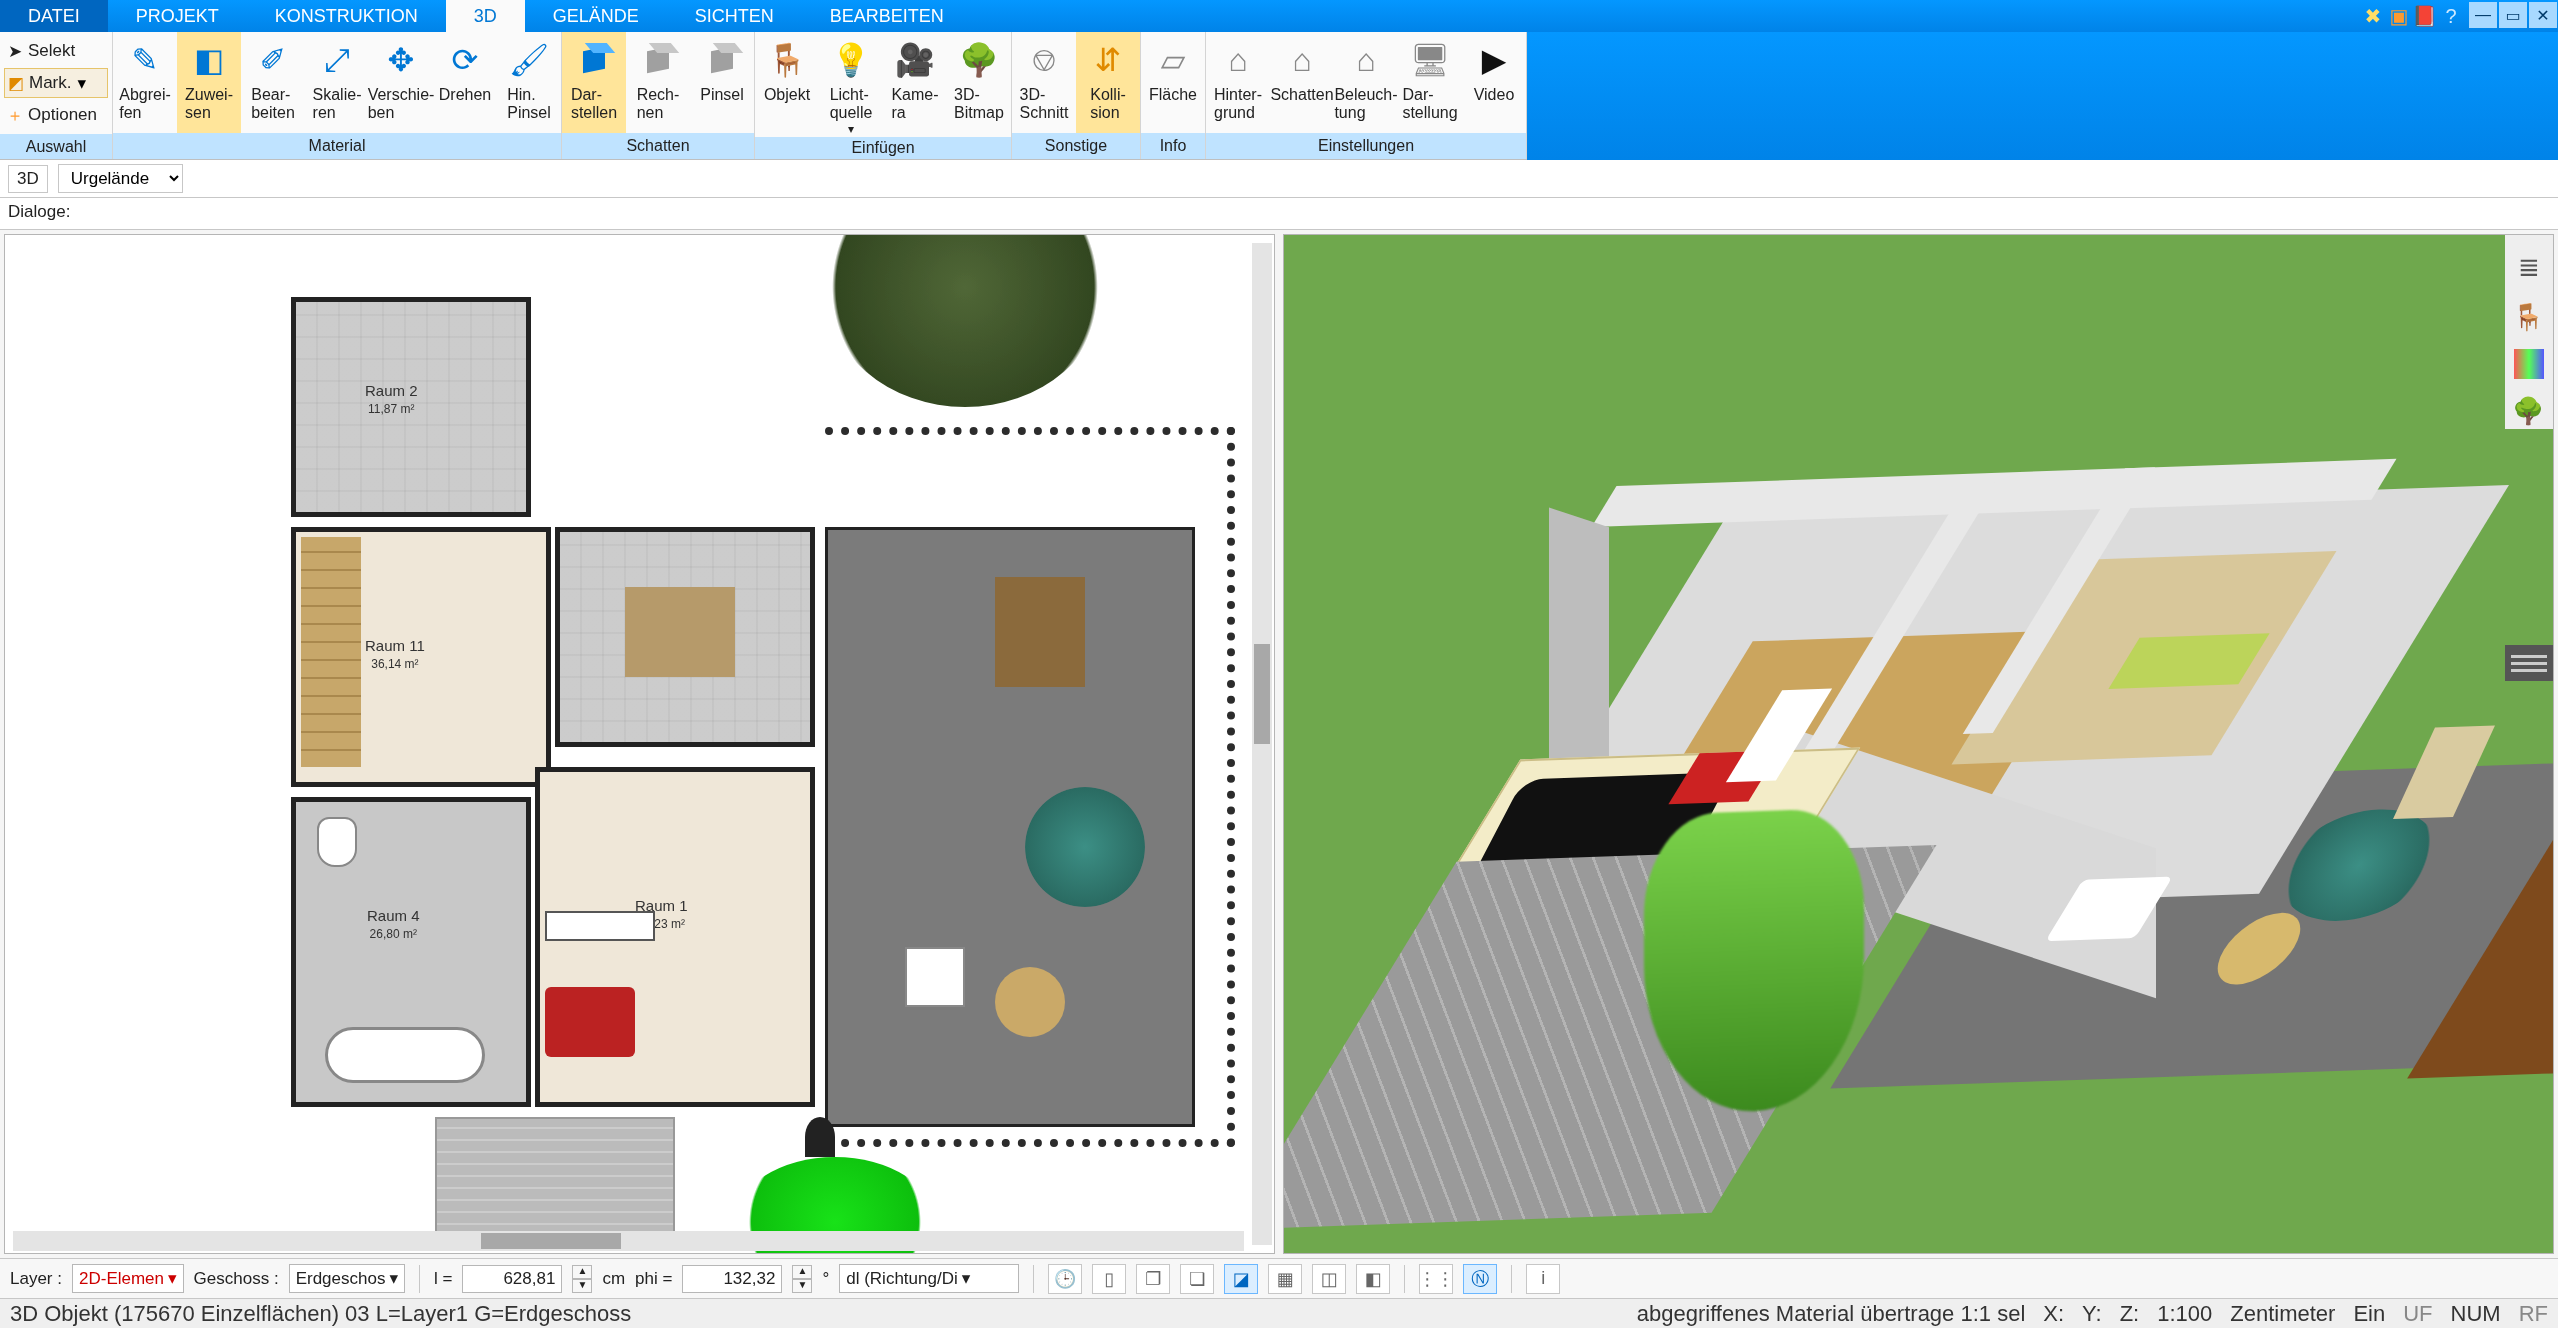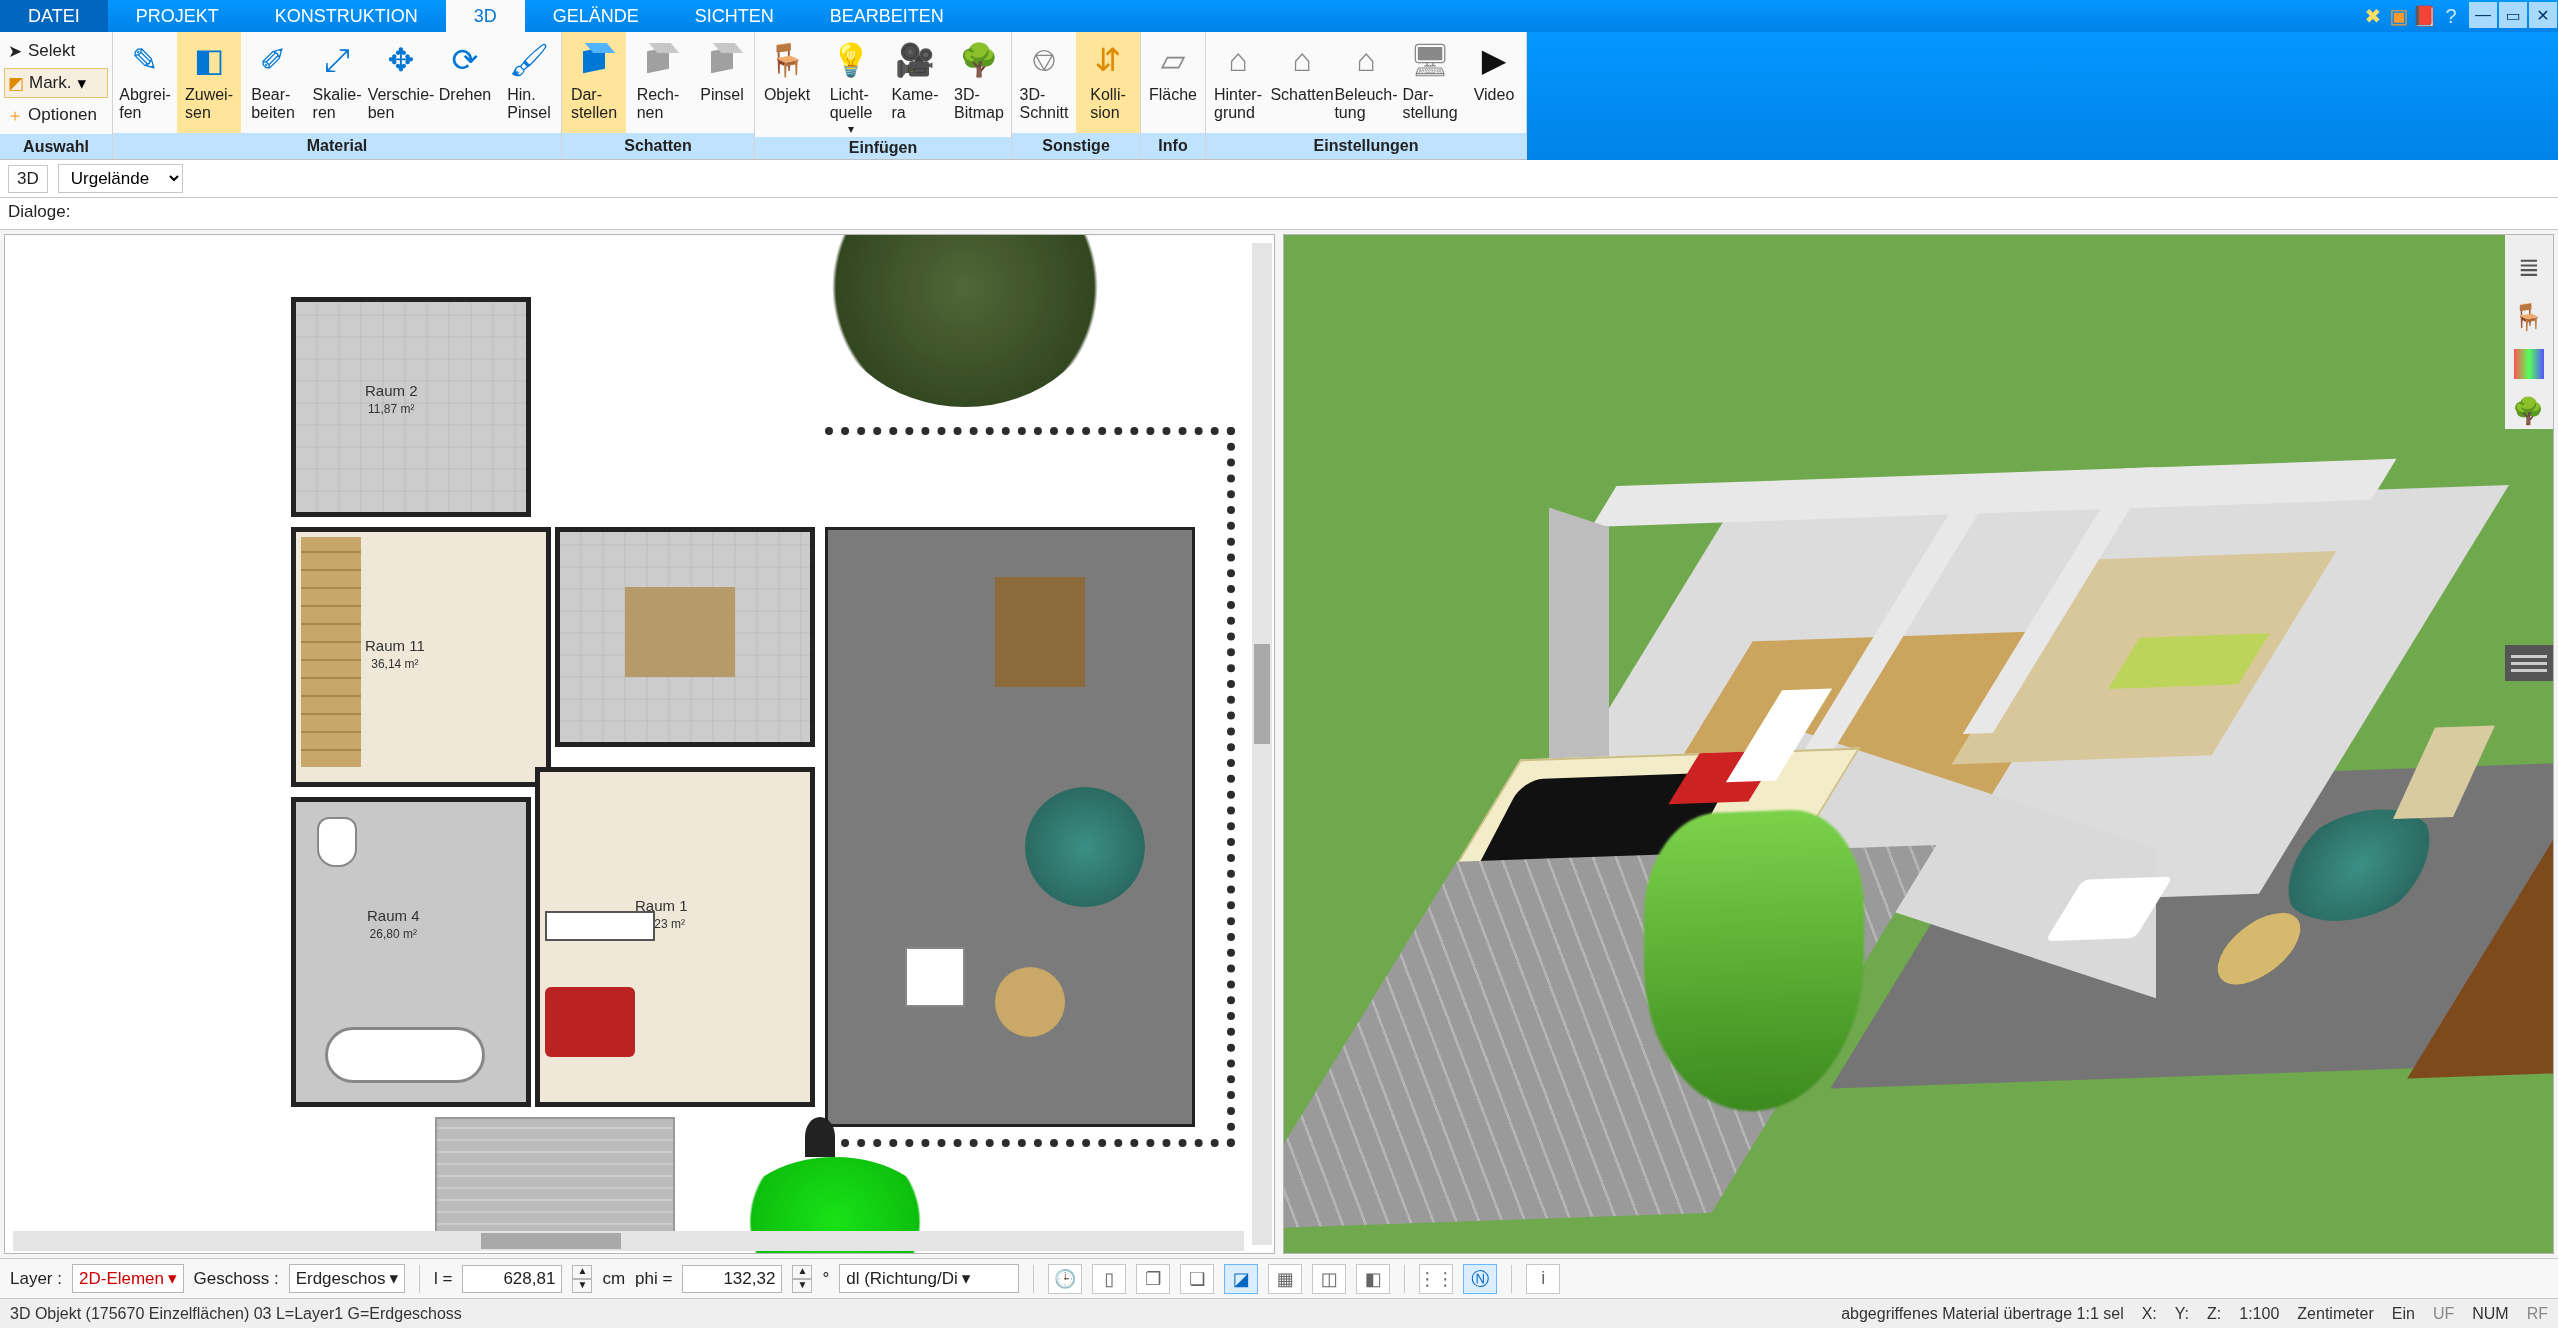--- a/index.html
+++ b/index.html
@@ -24,21 +24,21 @@
 .menu-tabs .help-icons { display: flex; gap: 4px; align-items: center; padding-right: 6px; }
 .menu-tabs .help-icons span { width: 22px; height: 22px; display: flex; align-items: center; justify-content: center; color: #ffdd66; font-size: 20px; cursor: pointer; }
 
 
 .ribbon { display: flex; height: 128px; background: #fafafa; border-bottom: 1px solid #bfbfbf; }
 .ribbon-spacer { flex:1; background: linear-gradient(#0497ff,#0083e8); height:128px; }
 .ribbon .group { display: flex; flex-direction: column; border-right: 1px solid #d4d4d4; }
 .ribbon .group-body { display: flex; flex: 1; }
 .ribbon .group-title {
   height: 26px; text-align: center; font-size: 16px; color: #222;
-  background: #bfe3ff; display:flex; align-items:center; justify-content:center;font-weight:bold;
+  background: #bfe3ff; display:flex; align-items:center; justify-content:center;
 }
 .ribbon .group.sel .group-body { flex-direction: column; padding: 4px 4px; gap: 2px; width: 112px; }
 .ribbon .sel-row { display: flex; align-items: center; gap: 4px; height: 30px; font-size: 17px; color: #222; padding: 0 2px; cursor:pointer; }
 .ribbon .sel-row .ico-box { width: 18px; height: 18px; display:inline-flex; align-items:center; justify-content:center; }
 .ribbon .sel-row.mark { background:#f6efe0; border:1px solid #e6c46a; }
 .ribbon .sel-row .arrow::after{content:"▾"; color:#000; margin-left:2px;}
 
 .ribbon .btn {
   width: 64px; display: flex; flex-direction: column; align-items: center;
   padding-top: 6px; cursor: pointer; font-size: 16px; color: #222; line-height: 1.15;
@@ -122,21 +122,21 @@
 .bottom-toolbar .num-field{ border:1px solid #b7b7b7; background:#fff; padding:3px 6px; width:100px; text-align:right; }
 .bottom-toolbar .spin{ width:20px; display:flex; flex-direction:column; }
 .bottom-toolbar .spin div{ height:14px; border:1px solid #b7b7b7; font-size:10px; text-align:center; line-height:10px; cursor:pointer;}
 .bottom-toolbar .iconbtn{ width:34px; height:30px; border:1px solid #c7c7c7; background:#fff; display:flex; align-items:center; justify-content:center; font-size:18px; color:#666; cursor:pointer;}
 .bottom-toolbar .iconbtn.active{ background:#dbeeff; border-color:#6bb7ff; color:#0066c0;}
 .bottom-toolbar .sep{ width:1px; height:28px; background:#c7c7c7; margin:0 4px;}
 
 .status-bar {
   height:30px; display:flex; align-items:center; gap:18px;
   padding:0 10px; background:#efefef; border-top:1px solid #c7c7c7;
-  font-size:16px; color:#333;
+  font-size:22px; color:#333;
 }
 .status-bar .push{ margin-left:auto; }
 .status-bar span{ white-space:nowrap; }
 .status-bar .dim{ color:#888; }
 .cube{ position:relative; width:34px; height:34px; }
 .cube::before{content:""; position:absolute; inset:6px; background:#0077d4; transform:skewY(-12deg);}
 .cube::after{content:""; position:absolute; left:6px; right:6px; top:0; height:10px; background:#52b4ff; transform:skewX(40deg) translateX(6px);}
 </style>
 </head>
 <body>

